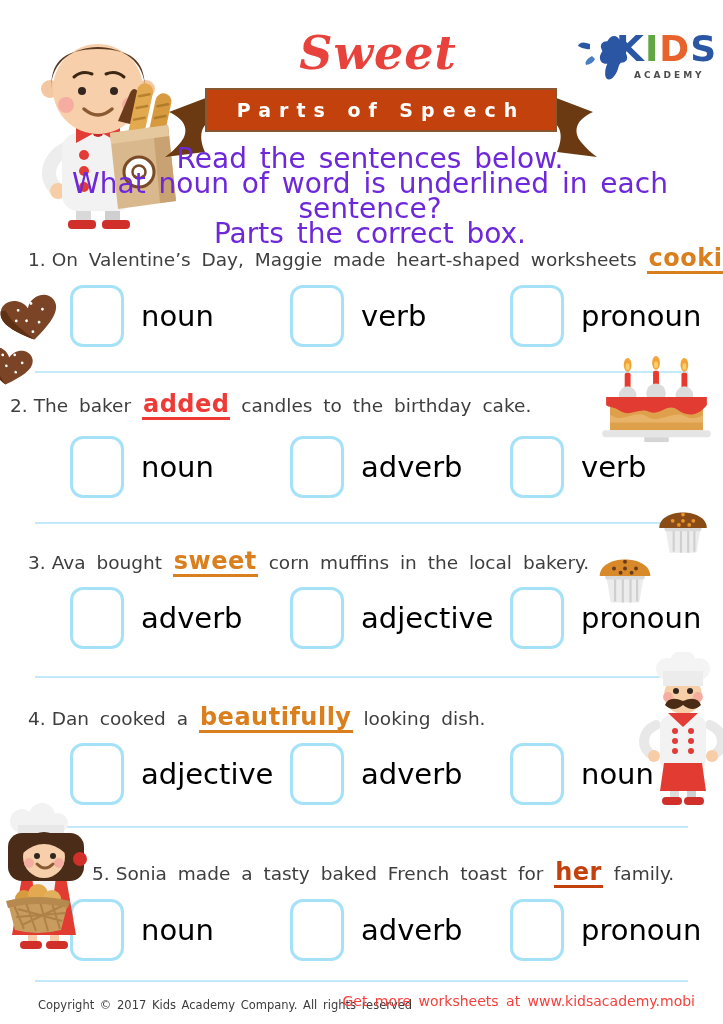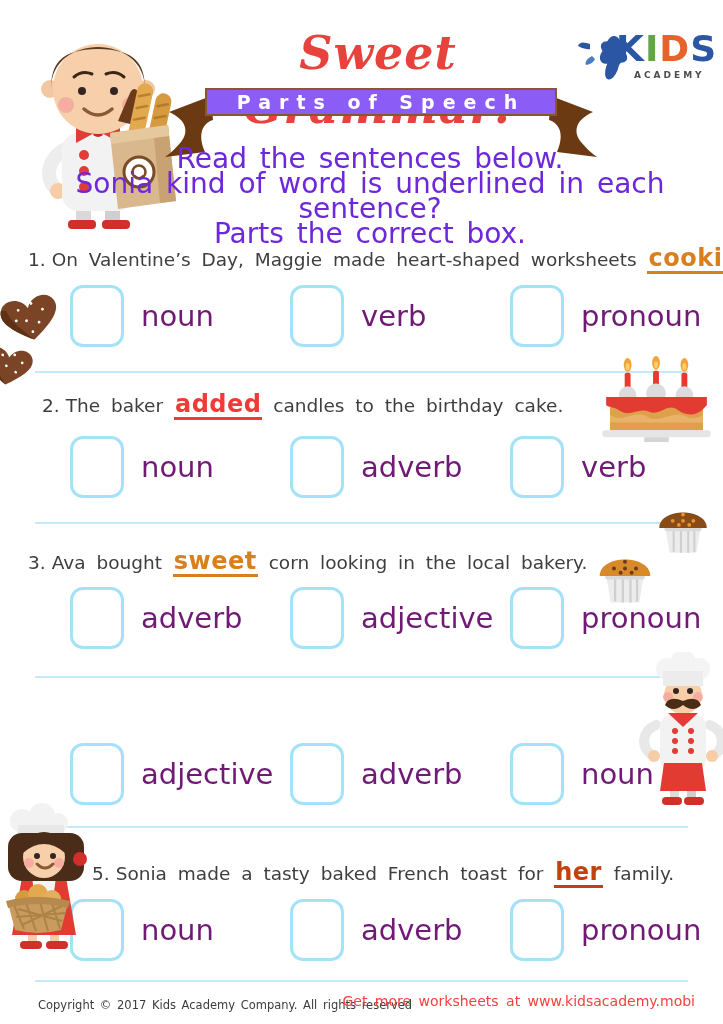--- a/index.html
+++ b/index.html
@@ -5,42 +5,42 @@
   html,body{margin:0;padding:0;background:#fff;}
   .page{position:relative;width:723px;height:1024px;margin:0 auto;background:#ffffff;
         overflow:hidden;font-family:"DejaVu Sans","Liberation Sans",sans-serif;color:#3f3f3f;}
   .abs{position:absolute;}
 
   
   .title{left:172px;top:26px;width:412px;text-align:center;
          font-family:"DejaVu Serif","Liberation Serif",serif;font-style:italic;font-weight:bold;
          font-size:46px;color:#e8423d;letter-spacing:1px;}
   .banner-wrap{left:165px;top:86px;width:432px;height:72px;}
-  .banner-rect{position:absolute;left:40px;top:2px;width:352px;height:28px;background:#8b5cf6;
+  .banner-rect{position:absolute;left:40px;top:2px;width:352px;height:44px;background:#c2410c;
                border:2px solid #8a5630;box-sizing:border-box;display:flex;align-items:center;justify-content:center;}
   .banner-rect span{color:#ffffff;font-weight:bold;font-size:19px;letter-spacing:8px;white-space:nowrap;}
   .tails-svg{position:absolute;left:0;top:0;}
 
   .logo{left:576px;top:22px;width:146px;height:70px;}
   .logo-row{position:absolute;left:40px;top:6px;font-weight:bold;font-size:36px;letter-spacing:1px;}
   .logo-sub{position:absolute;left:58px;top:48px;font-size:9px;letter-spacing:3px;color:#4d4d4f;font-weight:bold;}
 
   .instructions{left:20px;top:146px;width:700px;text-align:center;font-size:28px;
                 line-height:25px;word-spacing:4px;color:#6d28d9;}
 
   
   .sentence{white-space:nowrap;font-size:18.5px;word-spacing:5px;color:#3e3e3e;}
   .snum{margin-right:6px;}
   .uword{display:inline-block;font-weight:bold;font-size:24px;letter-spacing:.5px;
          border-bottom:3px solid currentColor;padding:0 1px 1px 1px;line-height:1;}
 
   
   .option{display:flex;align-items:center;gap:17px;}
   .checkbox{width:54px;height:62px;background:#fff;border:3px solid #a5e2f8;border-radius:13px;box-sizing:border-box;}
-  .olabel{font-size:29px;color:#701a75;}
+  .olabel{font-size:29px;color:#000000;}
 
   .divider{height:2px;background:#c2eaf9;left:35px;width:653px;}
 
   
   .copyright{left:38px;top:998px;font-size:11.5px;color:#3c3c3c;word-spacing:2px;}
   .weblink{right:28px;top:993px;font-size:14px;color:#f4413d;word-spacing:3px;text-decoration:none;}
 
   svg{display:block;}
 </style>
 </head>
@@ -121,21 +121,21 @@
       <path d="M16,34 Q8,38 10,43 Q17,42 19,37 Z" fill="#4a7ec2"></path>
     </svg>
     <div class="logo-row">
       <span style="color: rgb(43, 86, 164);">K</span><span style="color: rgb(98, 167, 68);">I</span><span style="color: rgb(232, 99, 44);">D</span><span style="color: rgb(43, 86, 164);">S</span>
     </div>
     <div class="logo-sub">ACADEMY</div>
   </div>
 
   <div class="abs instructions">
     <div>Read the sentences below.</div>
-    <div>Sonia kind of word is underlined in each sentence?</div>
+    <div>What noun of word is underlined in each sentence?</div>
     <div>Parts the correct box.</div>
   </div>
 
   <div class="abs sentence" style="left:28px;top:246px;">
     <span class="snum">1.</span><span>On Valentine’s Day, Maggie made heart-shaped worksheets </span><span class="uword" style="color: rgb(217, 127, 30);">cookies</span><span>.</span>
   </div>
   <div class="abs option" style="left:70px;top:285px;">
     <div class="checkbox" role="checkbox" aria-checked="false"></div>
     <div class="olabel">noun</div>
   </div>
@@ -172,21 +172,21 @@
             <circle cx="56" cy="34" r="1.6"></circle>
             <circle cx="38" cy="40" r="1.6"></circle>
             <circle cx="50" cy="46" r="1.6"></circle>
             <circle cx="28" cy="42" r="1.6"></circle>
           </g>
       </g>
     </svg>
   </div>
   <div class="abs divider" style="top:371px;"></div>
 
-  <div class="abs sentence" style="left:42px;top:392px;">
+  <div class="abs sentence" style="left:10px;top:392px;">
     <span class="snum">2.</span><span>The baker </span><span class="uword" style="color: rgb(238, 59, 54);">added</span><span> candles to the birthday cake.</span>
   </div>
   <div class="abs option" style="left:70px;top:436px;">
     <div class="checkbox" role="checkbox" aria-checked="false"></div>
     <div class="olabel">noun</div>
   </div>
   <div class="abs option" style="left:290px;top:436px;">
     <div class="checkbox" role="checkbox" aria-checked="false"></div>
     <div class="olabel">adverb</div>
   </div>
@@ -214,21 +214,21 @@
       <rect x="10" y="50" width="95" height="26" fill="#dfa04c"></rect>
       <path d="M10,60 C24,70 34,54 48,62 C62,70 74,54 88,62 C96,66 102,62 105,60 L105,68 L10,68 Z" fill="#e8b368"></path>
       <path d="M6,42 H109 V50 C100,62 88,62 79,55 C69,47 60,62 50,57 C40,52 30,63 20,56 C13,51 9,53 6,50 Z" fill="#e23c32"></path>
       <rect x="2" y="76" width="111" height="7" rx="3.5" fill="#e5e5e5"></rect>
       <rect x="45" y="83" width="25" height="5" fill="#d5d5d5"></rect>
     </svg>
   </div>
   <div class="abs divider" style="top:522px;"></div>
 
   <div class="abs sentence" style="left:28px;top:549px;">
-    <span class="snum">3.</span><span>Ava bought </span><span class="uword" style="color: rgb(217, 127, 30);">sweet</span><span> corn looking in the local bakery.</span>
+    <span class="snum">3.</span><span>Ava bought </span><span class="uword" style="color: rgb(217, 127, 30);">sweet</span><span> corn muffins in the local bakery.</span>
   </div>
   <div class="abs option" style="left:70px;top:587px;">
     <div class="checkbox" role="checkbox" aria-checked="false"></div>
     <div class="olabel">adverb</div>
   </div>
   <div class="abs option" style="left:290px;top:587px;">
     <div class="checkbox" role="checkbox" aria-checked="false"></div>
     <div class="olabel">adjective</div>
   </div>
   <div class="abs option" style="left:510px;top:587px;">
@@ -263,20 +263,23 @@
           <circle cx="30" cy="18" r="1.8"></circle>
           <circle cx="40" cy="24" r="1.8"></circle>
           <circle cx="26" cy="28" r="1.8"></circle>
           <circle cx="36" cy="28" r="1.8"></circle>
           <circle cx="30" cy="24" r="1.8"></circle>
         </g>
     </svg>
   </div>
   <div class="abs divider" style="top:676px;"></div>
 
+  <div class="abs sentence" style="left:28px;top:705px;">
+    <span class="snum">4.</span><span>Dan cooked a </span><span class="uword" style="color: rgb(217, 127, 30);">beautifully</span><span> looking dish.</span>
+  </div>
   <div class="abs option" style="left:70px;top:743px;">
     <div class="checkbox" role="checkbox" aria-checked="false"></div>
     <div class="olabel">adjective</div>
   </div>
   <div class="abs option" style="left:290px;top:743px;">
     <div class="checkbox" role="checkbox" aria-checked="false"></div>
     <div class="olabel">adverb</div>
   </div>
   <div class="abs option" style="left:510px;top:743px;">
     <div class="checkbox" role="checkbox" aria-checked="false"></div>

